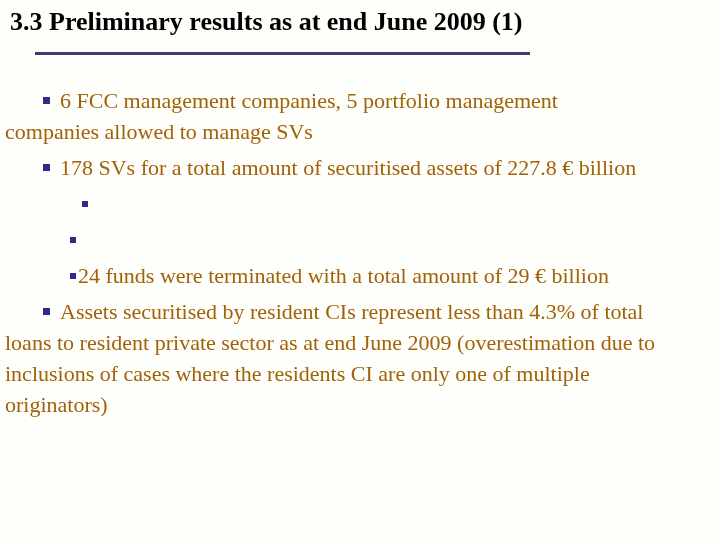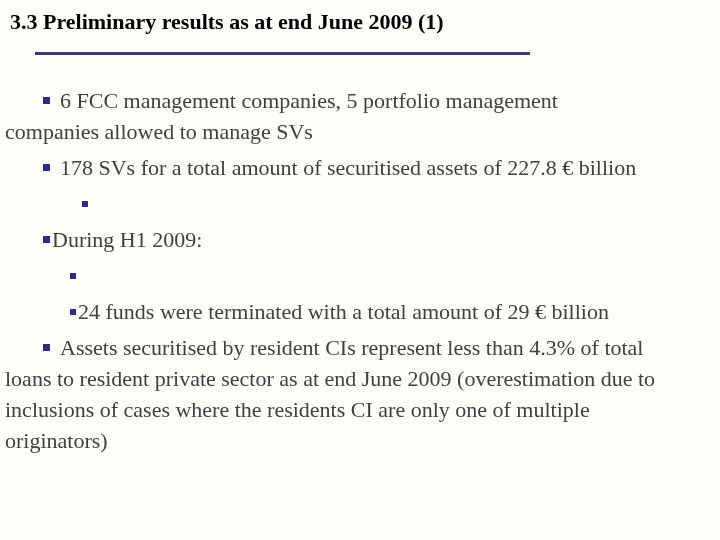--- a/index.html
+++ b/index.html
@@ -15,41 +15,41 @@
     color: #000000;
   }
   .slide {
     width: 720px;
     height: 540px;
     box-sizing: border-box;
     padding-top: 6px;
   }
   .slide-title {
     margin: 0 0 0 10px;
-    font-size: 22px;
+    font-size: 26px;
     line-height: 32px;
     font-weight: bold;
     color: #000000;
     letter-spacing: 0px;
   }
   .title-underline {
     margin: 14px 0 0 35px;
     width: 495px;
     height: 3px;
     background: #3b3b76;
   }
   .content {
     margin: 30px 0 0 5px;
     width: 710px;
   }
   .content p {
     margin: 0 0 5px 0;
     font-size: 22px;
     line-height: 31px;
-    color: #404040;
+    color: #a16207;
   }
   
   .sq {
     display: inline-block;
     width: 7px;
     height: 7px;
     background: #2d2d86;
     vertical-align: 4px;
   }
   
@@ -77,21 +77,20 @@
 
   <div class="content">
 
     <p class="l1 sp w600"><span class="sq"></span><span>6 FCC management companies, 5 portfolio management companies allowed to manage SVs</span></p>
 
     <p class="l1 sp"><span class="sq"></span><span>178 SVs for a total amount of securitised assets of 227.8 € billion</span></p>
 
 
     <p class="l2a sp"><span class="sq"></span></p>
 
-    <p class="l1 nosp"><span class="sq"></span><span>During H1 2009:</span></p>
 
     <p class="l2b nosp w605"><span class="sq"></span></p>
 
     <p class="l2b nosp"><span class="sq"></span><span>24 funds were terminated with a total amount of 29 € billion</span></p>
 
     <p class="l1 sp w690"><span class="sq"></span><span>Assets securitised by resident CIs represent less than 4.3% of total loans to resident private sector as at end June 2009 (overestimation due to inclusions of cases where the residents CI are only one of multiple originators)</span></p>
 
   </div>
 </div>
 

